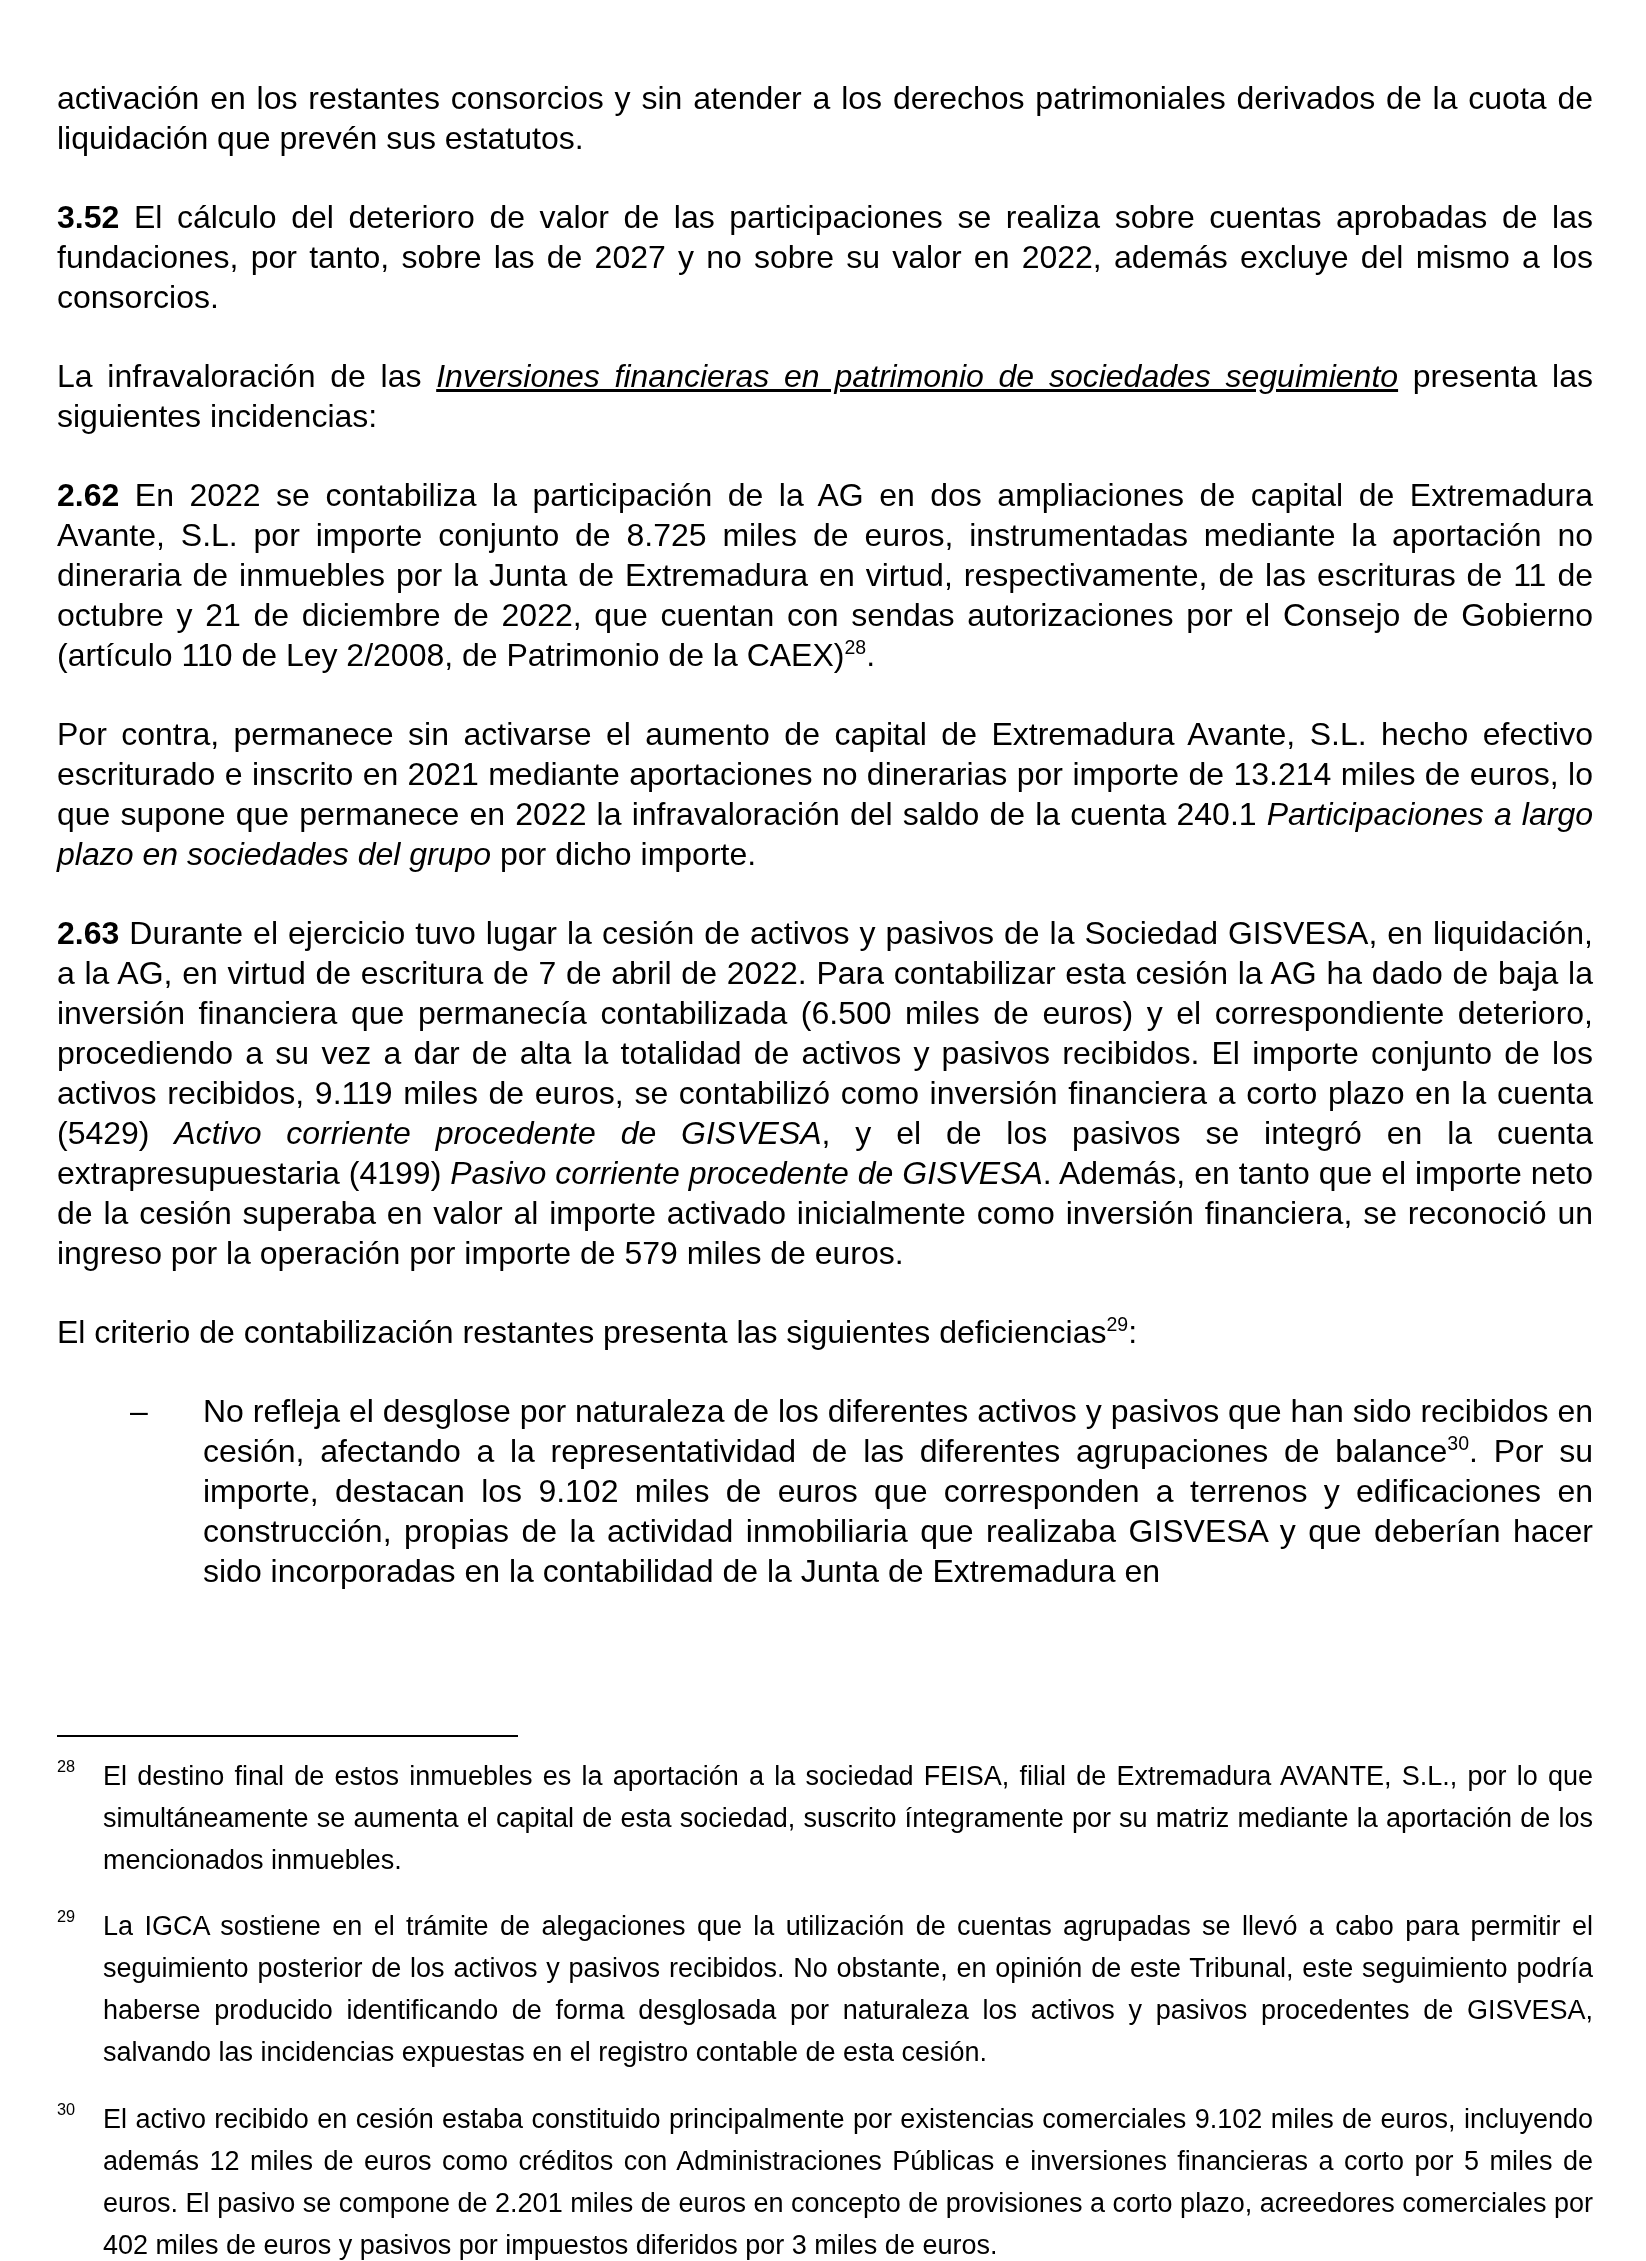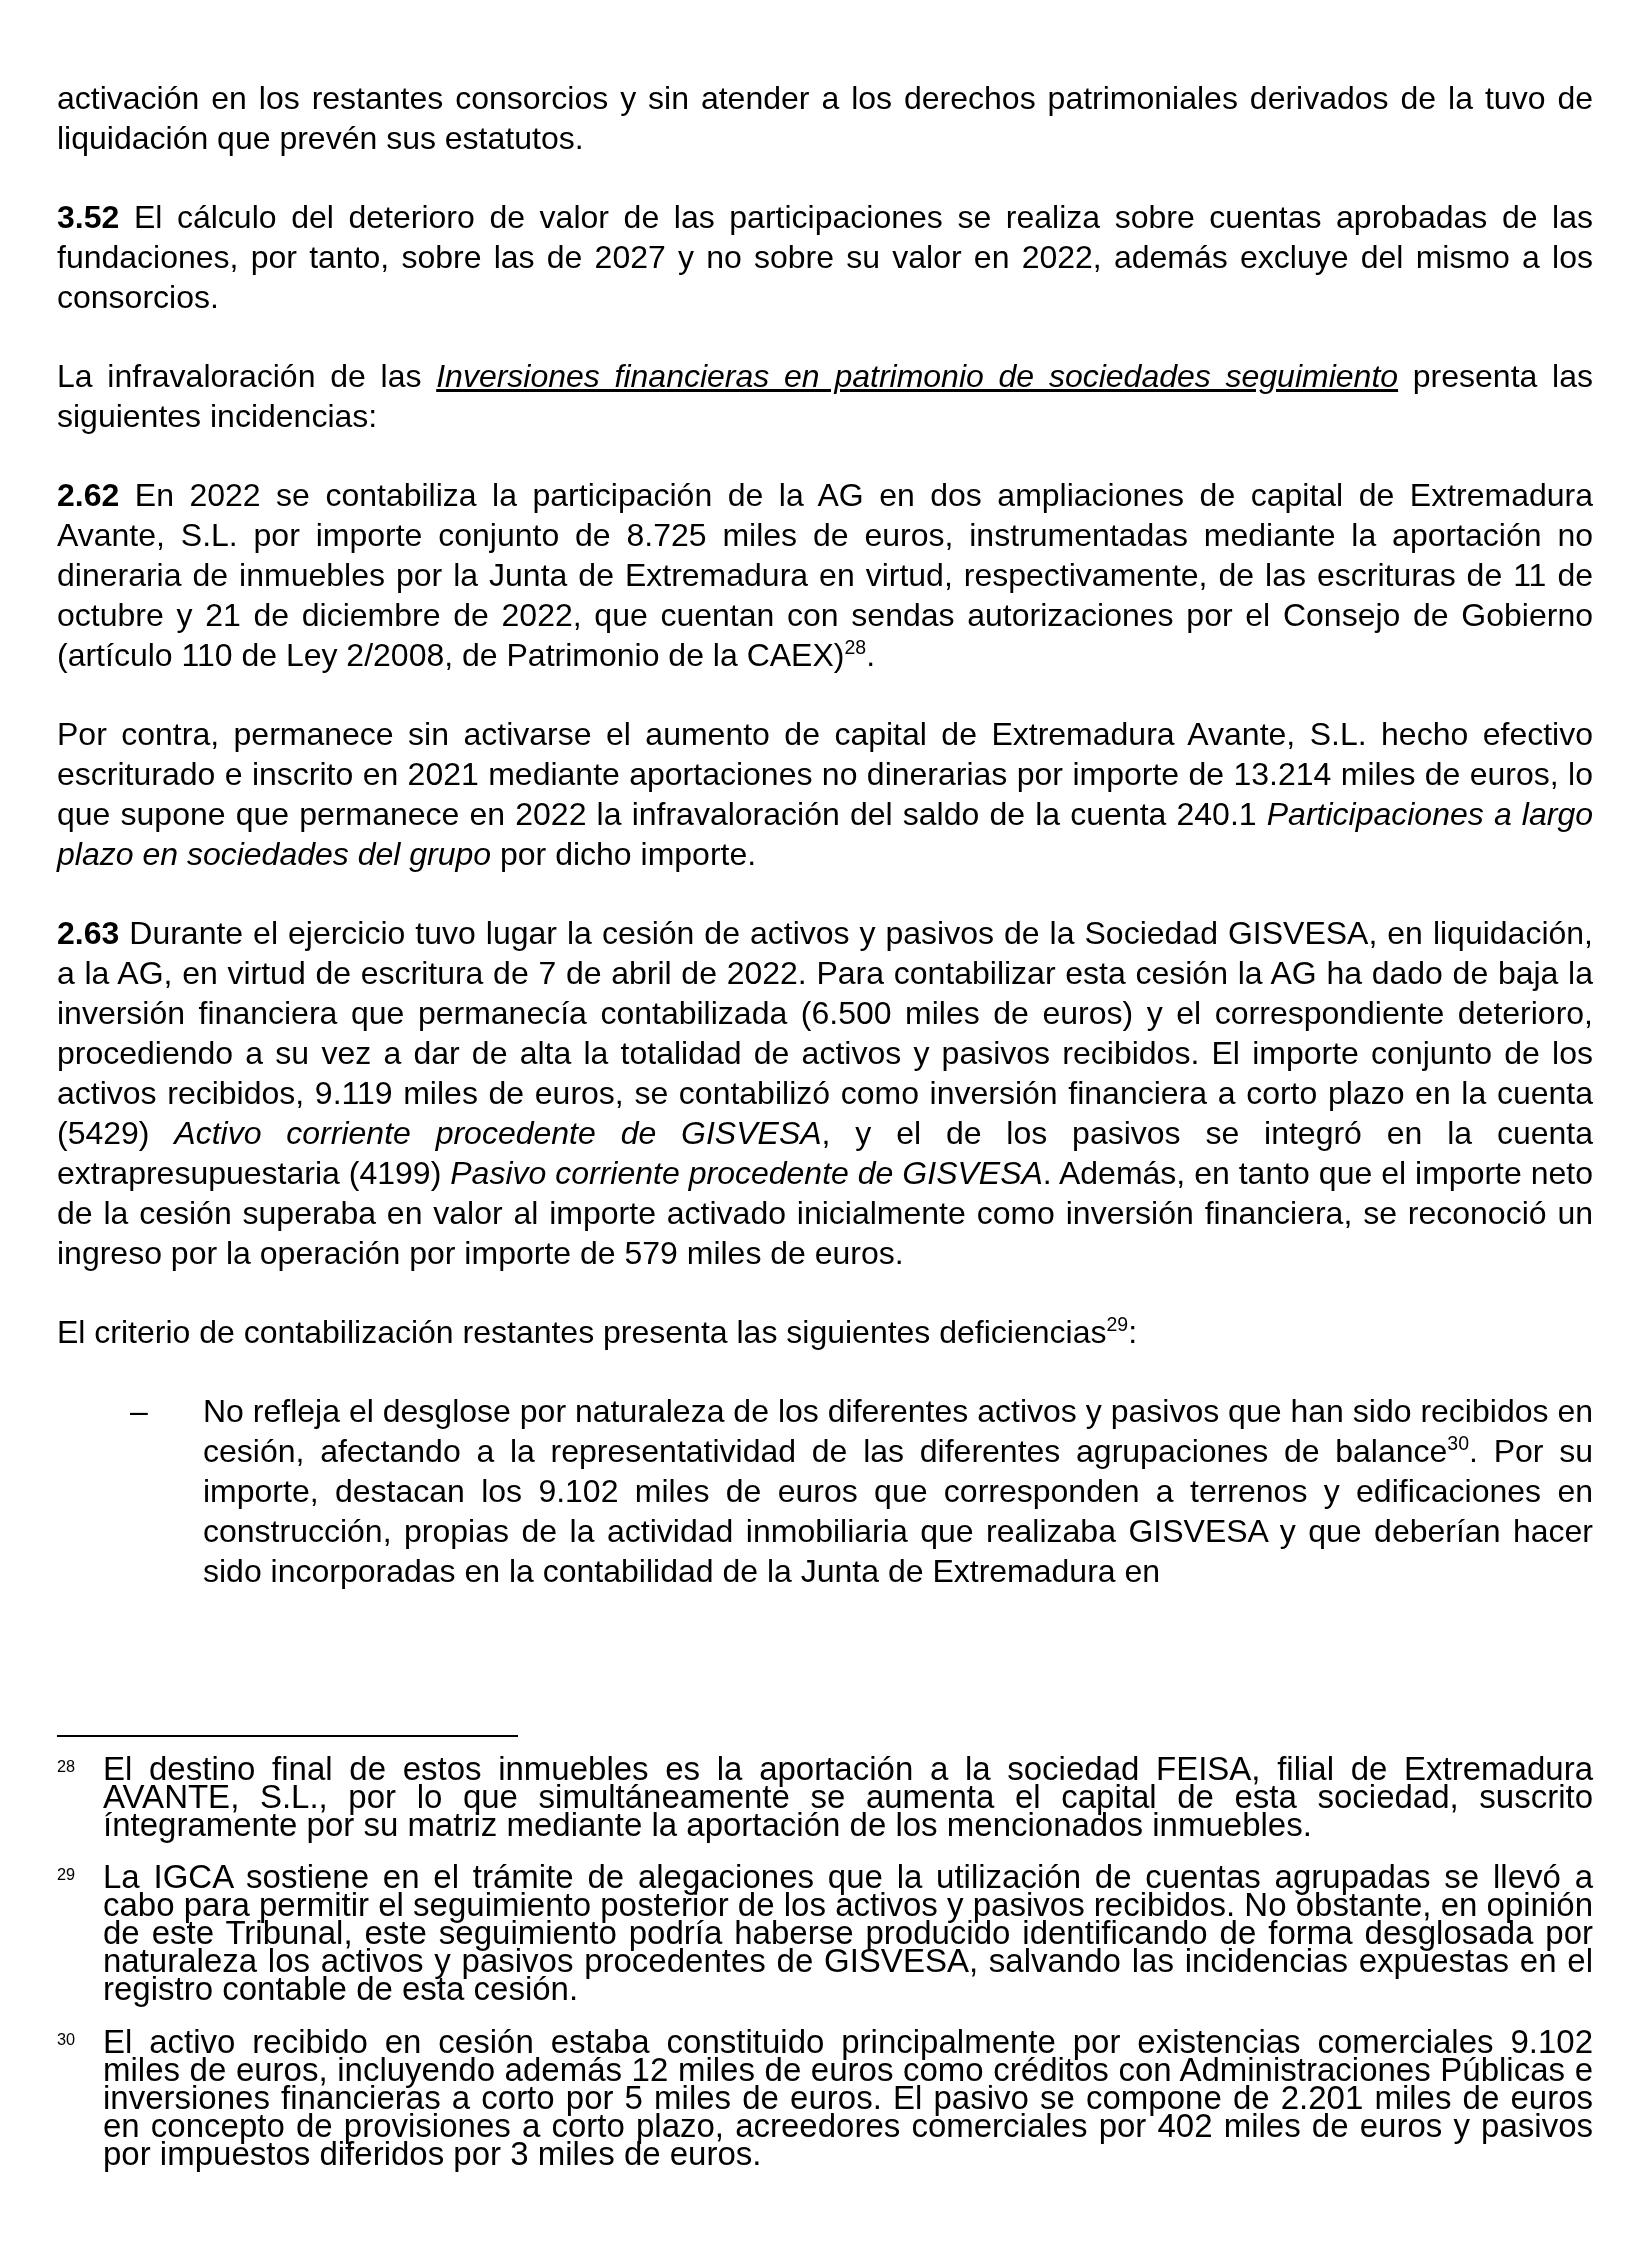--- a/index.html
+++ b/index.html
@@ -11,27 +11,27 @@
   .p sup { font-size:19.5px; line-height:0; vertical-align:super; }
   .u { text-decoration:underline; font-style:italic; }
   .i { font-style:italic; }
   .dash-item { display:flex; margin-left:73px; }
   .dash { width:73px; flex:0 0 73px; font-size:32px; line-height:40px; }
   .dash-text { font-size:32px; line-height:40px; text-align:justify; flex:1; }
   .rule { position:absolute; left:57px; top:1735px; width:461px; height:2.4px; background:#000; }
   .fns { position:absolute; left:57px; top:1755px; width:1536px; }
   .fn { display:flex; margin-bottom:24.4px; }
   .fn-num { width:46px; flex:0 0 46px; font-size:16.3px; line-height:23px; }
-  .fn-text { flex:1; font-size:33px; line-height:28px; text-align:justify; }
+  .fn-text { flex:1; font-size:27px; line-height:42px; text-align:justify; }
 </style>
 </head>
 <body>
 
 <div class="main">
-  <p class="p"><span>activación en los restantes consorcios y sin atender a los derechos patrimoniales derivados de la tuvo de liquidación que prevén sus estatutos.</span></p>
+  <p class="p"><span>activación en los restantes consorcios y sin atender a los derechos patrimoniales derivados de la cuota de liquidación que prevén sus estatutos.</span></p>
 
   <p class="p"><b>3.52</b><span> El cálculo del deterioro de valor de las participaciones se realiza sobre cuentas aprobadas de las fundaciones, por tanto, sobre las de 2027 y no sobre su valor en 2022, además excluye del mismo a los consorcios.</span></p>
 
   <p class="p"><span>La infravaloración de las </span><span class="u">Inversiones financieras en patrimonio de sociedades seguimiento</span><span> presenta las siguientes incidencias:</span></p>
 
   <p class="p"><b>2.62</b><span> En 2022 se contabiliza la participación de la AG en dos ampliaciones de capital de Extremadura Avante, S.L. por importe conjunto de 8.725 miles de euros, instrumentadas mediante la aportación no dineraria de inmuebles por la Junta de Extremadura en virtud, respectivamente, de las escrituras de 11 de octubre y 21 de diciembre de 2022, que cuentan con sendas autorizaciones por el Consejo de Gobierno (artículo 110 de Ley 2/2008, de Patrimonio de la CAEX)</span><sup>28</sup><span>.</span></p>
 
   <p class="p"><span>Por contra, permanece sin activarse el aumento de capital de Extremadura Avante, S.L. hecho efectivo escriturado e inscrito en 2021 mediante aportaciones no dinerarias por importe de 13.214 miles de euros, lo que supone que permanece en 2022 la infravaloración del saldo de la cuenta 240.1 </span><span class="i">Participaciones a largo plazo en sociedades del grupo</span><span> por dicho importe.</span></p>
 
   <p class="p"><b>2.63</b><span> Durante el ejercicio tuvo lugar la cesión de activos y pasivos de la Sociedad GISVESA, en liquidación, a la AG, en virtud de escritura de 7 de abril de 2022. Para contabilizar esta cesión la AG ha dado de baja la inversión financiera que permanecía contabilizada (6.500 miles de euros) y el correspondiente deterioro, procediendo a su vez a dar de alta la totalidad de activos y pasivos recibidos. El importe conjunto de los activos recibidos, 9.119 miles de euros, se contabilizó como inversión financiera a corto plazo en la cuenta (5429) </span><span class="i">Activo corriente procedente de GISVESA</span><span>, y el de los pasivos se integró en la cuenta extrapresupuestaria (4199) </span><span class="i">Pasivo corriente procedente de GISVESA</span><span>.  Además, en tanto que el importe neto de la cesión superaba en valor al importe activado inicialmente como inversión financiera, se reconoció un ingreso por la operación por importe de 579 miles de euros.</span></p>

